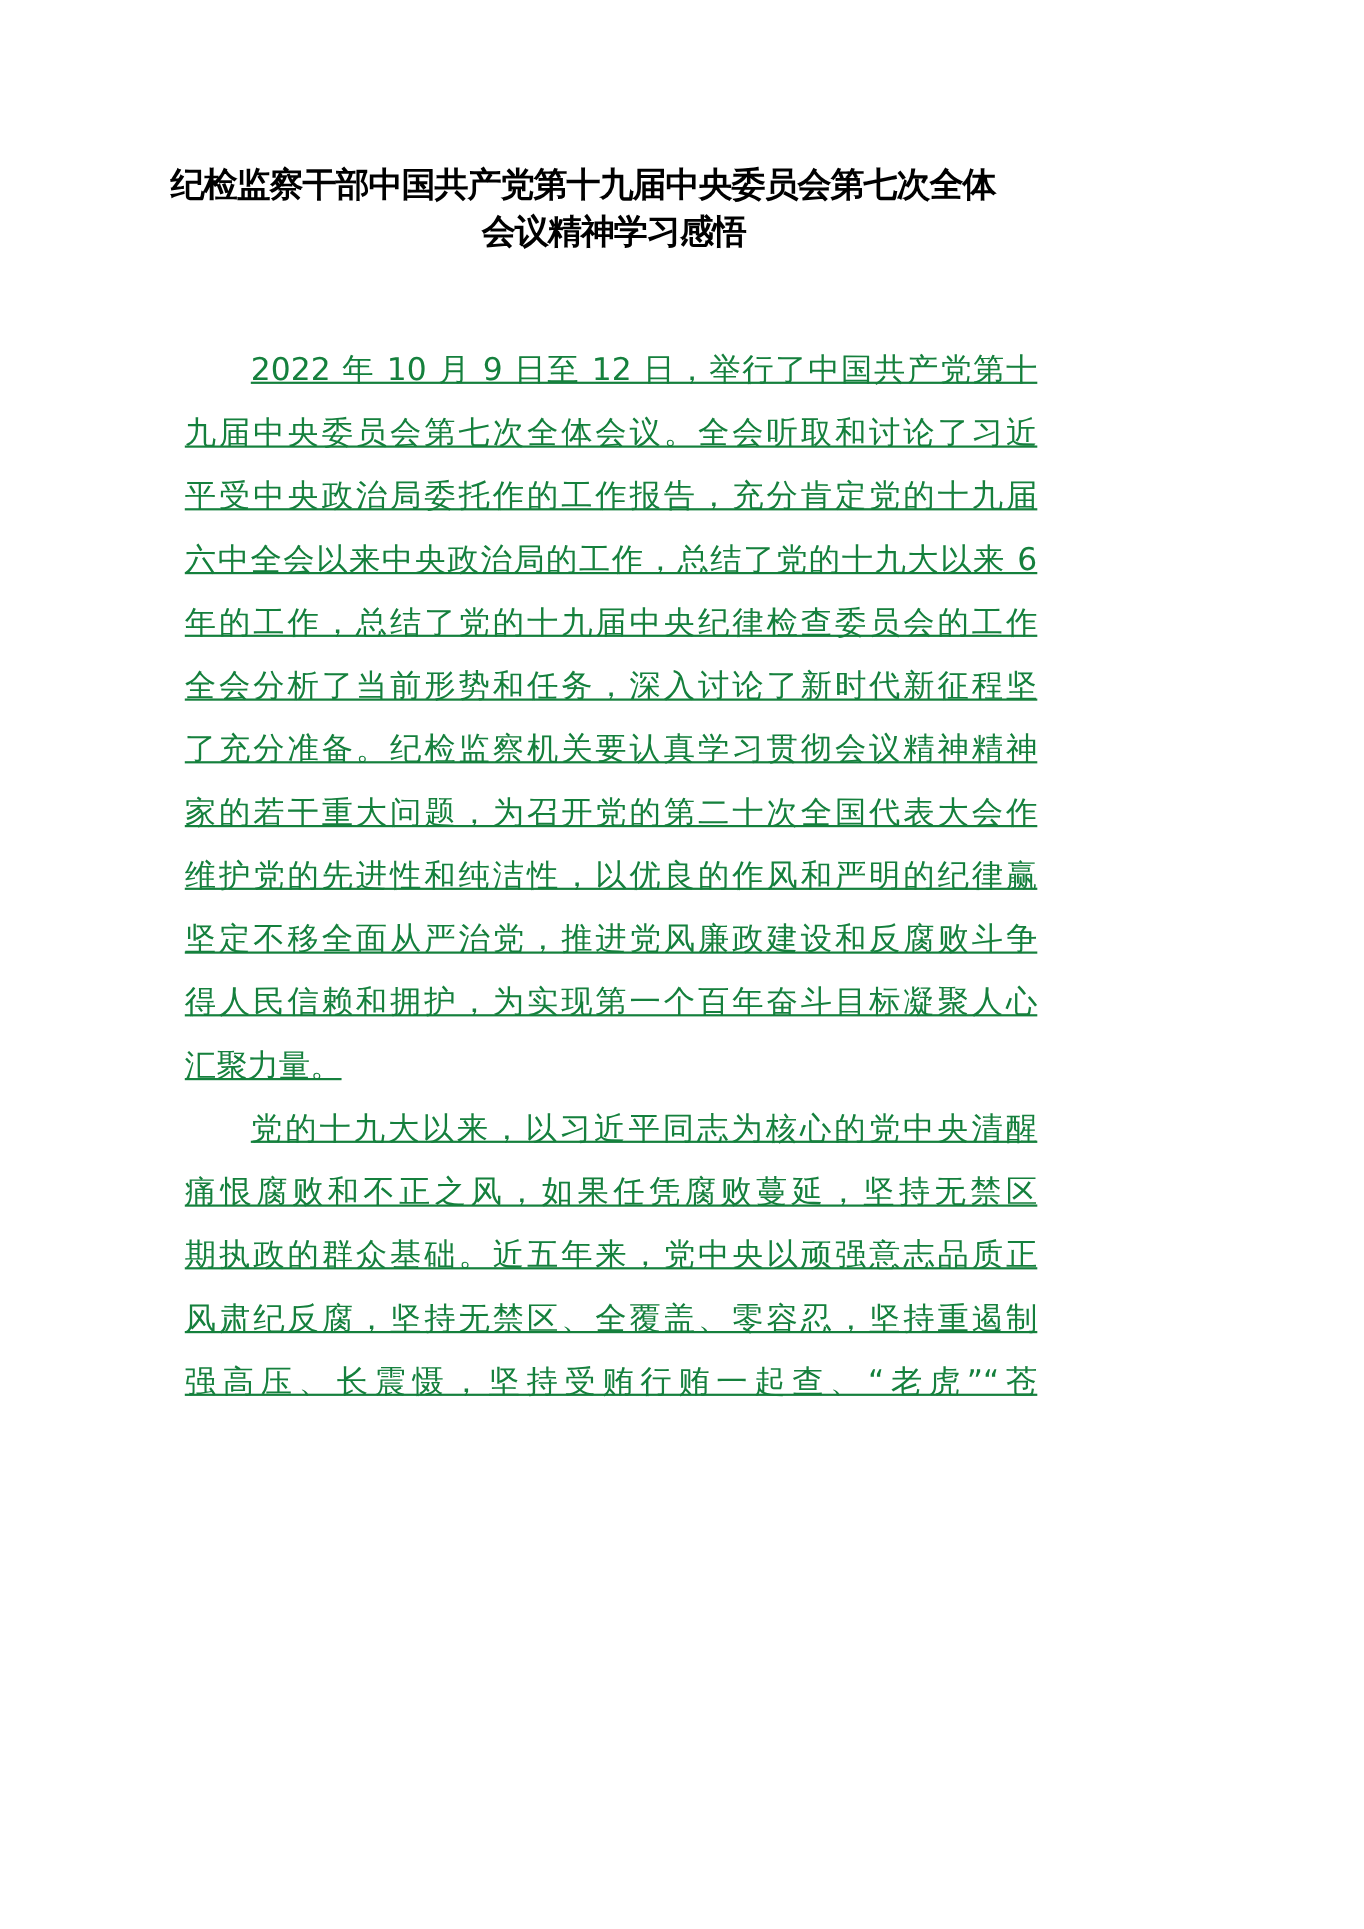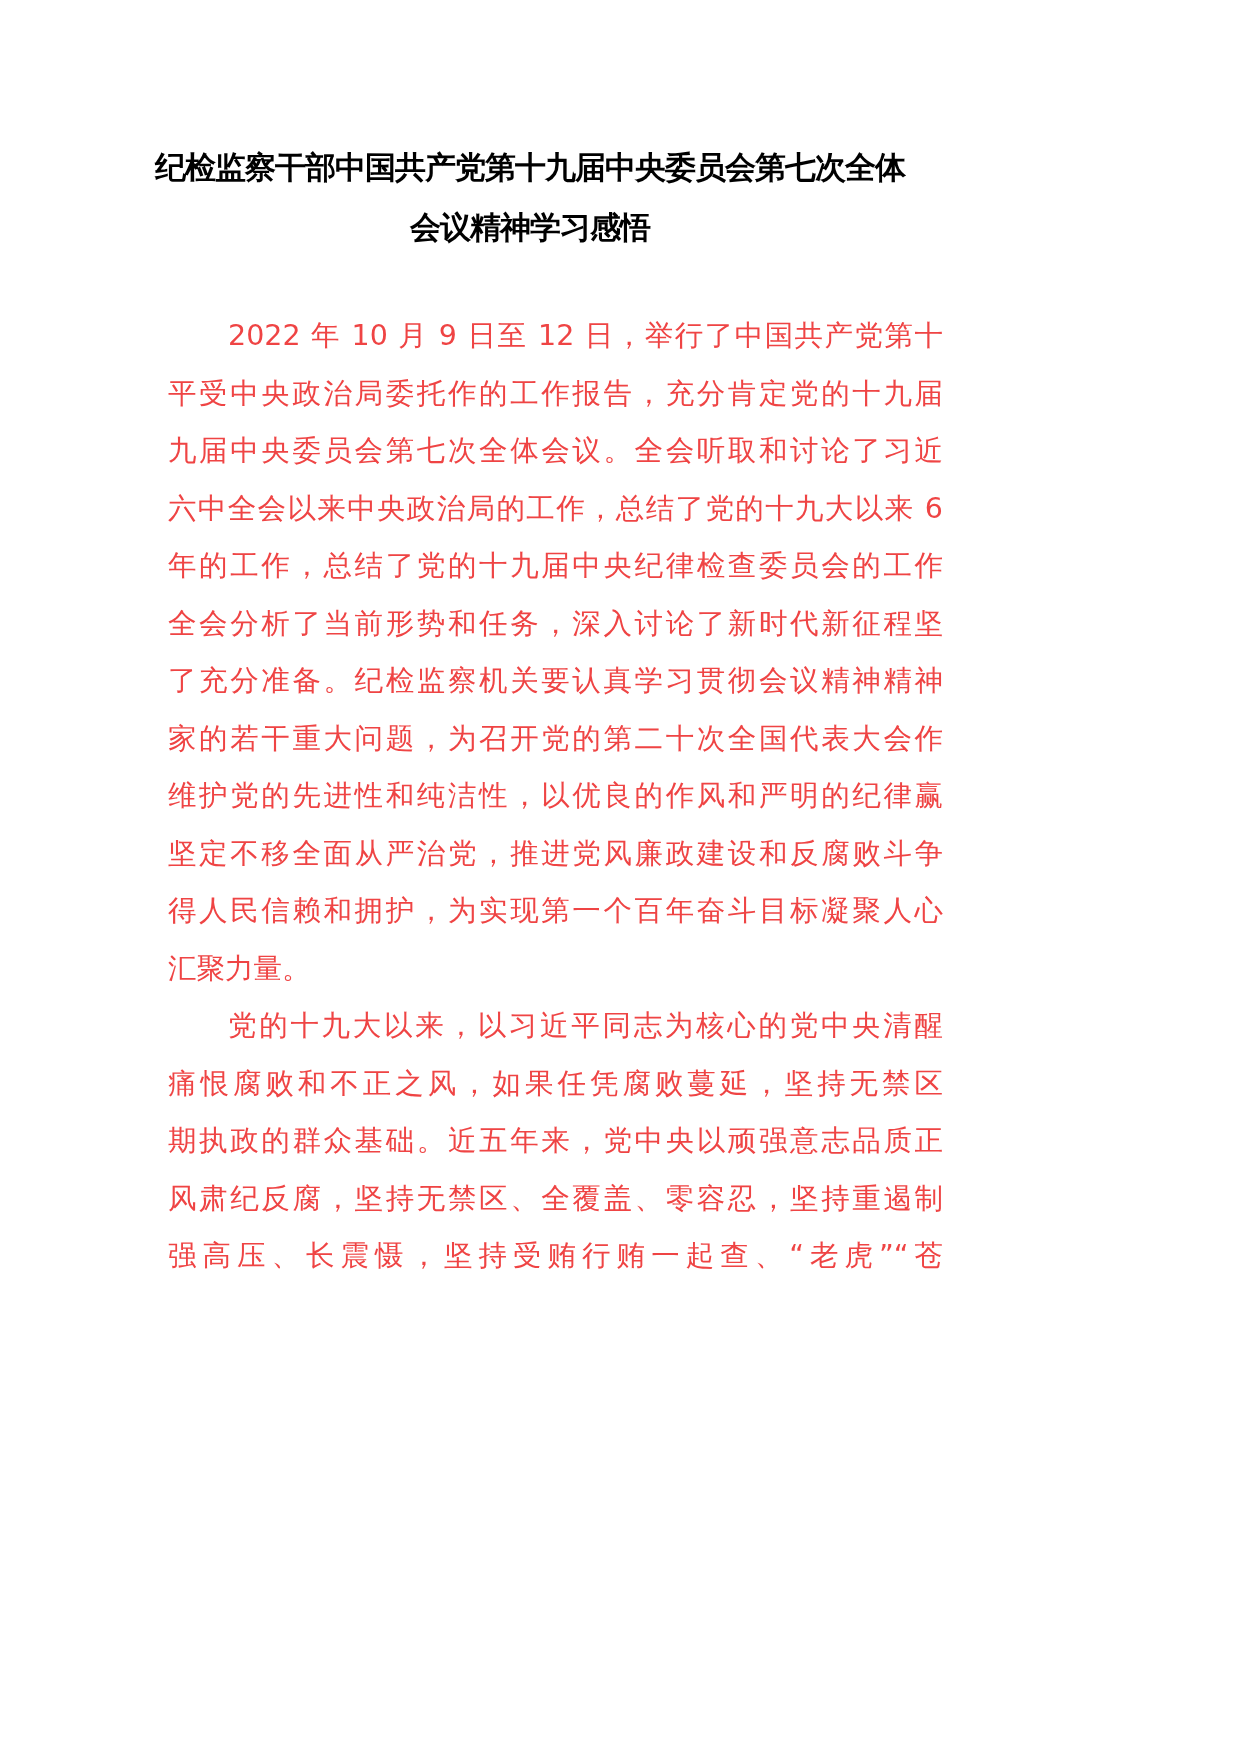--- a/index.html
+++ b/index.html
@@ -2,38 +2,38 @@
 <html><head>
 <meta charset="utf-8">
 <style>
   html, body { margin:0; padding:0; background:#ffffff; }
   body { width:1240px; height:1754px; position:relative; overflow:hidden;
          font-family: "DejaVu Sans", sans-serif; color:#111; }
   .title { position:absolute; left:0; width:1060px; text-align:center;
            font-family:"DejaVu Sans", sans-serif; font-weight:bold; font-size:31px;
            letter-spacing:-1px; color:#000; }
   .t1 { top:147px; }
-  .t2 { top:207px; }
+  .t2 { top:190px;padding-left:28px; }
   .body { position:absolute; left:168px; width:775px; top:316px; }
   .line { height:57.5px; line-height:40px; font-size:28.5px; white-space:nowrap;
-          text-align:justify; text-align-last:justify; letter-spacing:0px; color:#ef4444; }
+          text-align:justify; text-align-last:justify; letter-spacing:0px; color:#15803d;text-decoration:underline; }
   .line.last { text-align-last:left; }
   .line.indent { padding-left:60px; }
 </style>
 </head>
 <body>
 
 <div>
   <div class="title t1">纪检监察干部中国共产党第十九届中央委员会第七次全体</div>
   <div class="title t2">会议精神学习感悟</div>
 
   <div class="body">
     <div class="line indent">2022 年 10 月 9 日至 12 日，举行了中国共产党第十</div>
+    <div class="line">九届中央委员会第七次全体会议。全会听取和讨论了习近</div>
     <div class="line">平受中央政治局委托作的工作报告，充分肯定党的十九届</div>
-    <div class="line">九届中央委员会第七次全体会议。全会听取和讨论了习近</div>
     <div class="line">六中全会以来中央政治局的工作，总结了党的十九大以来 6</div>
     <div class="line">年的工作，总结了党的十九届中央纪律检查委员会的工作</div>
     <div class="line">全会分析了当前形势和任务，深入讨论了新时代新征程坚</div>
     <div class="line">了充分准备。纪检监察机关要认真学习贯彻会议精神精神</div>
     <div class="line">家的若干重大问题，为召开党的第二十次全国代表大会作</div>
     <div class="line">维护党的先进性和纯洁性，以优良的作风和严明的纪律赢</div>
     <div class="line">坚定不移全面从严治党，推进党风廉政建设和反腐败斗争</div>
     <div class="line">得人民信赖和拥护，为实现第一个百年奋斗目标凝聚人心</div>
     <div class="line last">汇聚力量。</div>
     <div class="line indent">党的十九大以来，以习近平同志为核心的党中央清醒</div>

